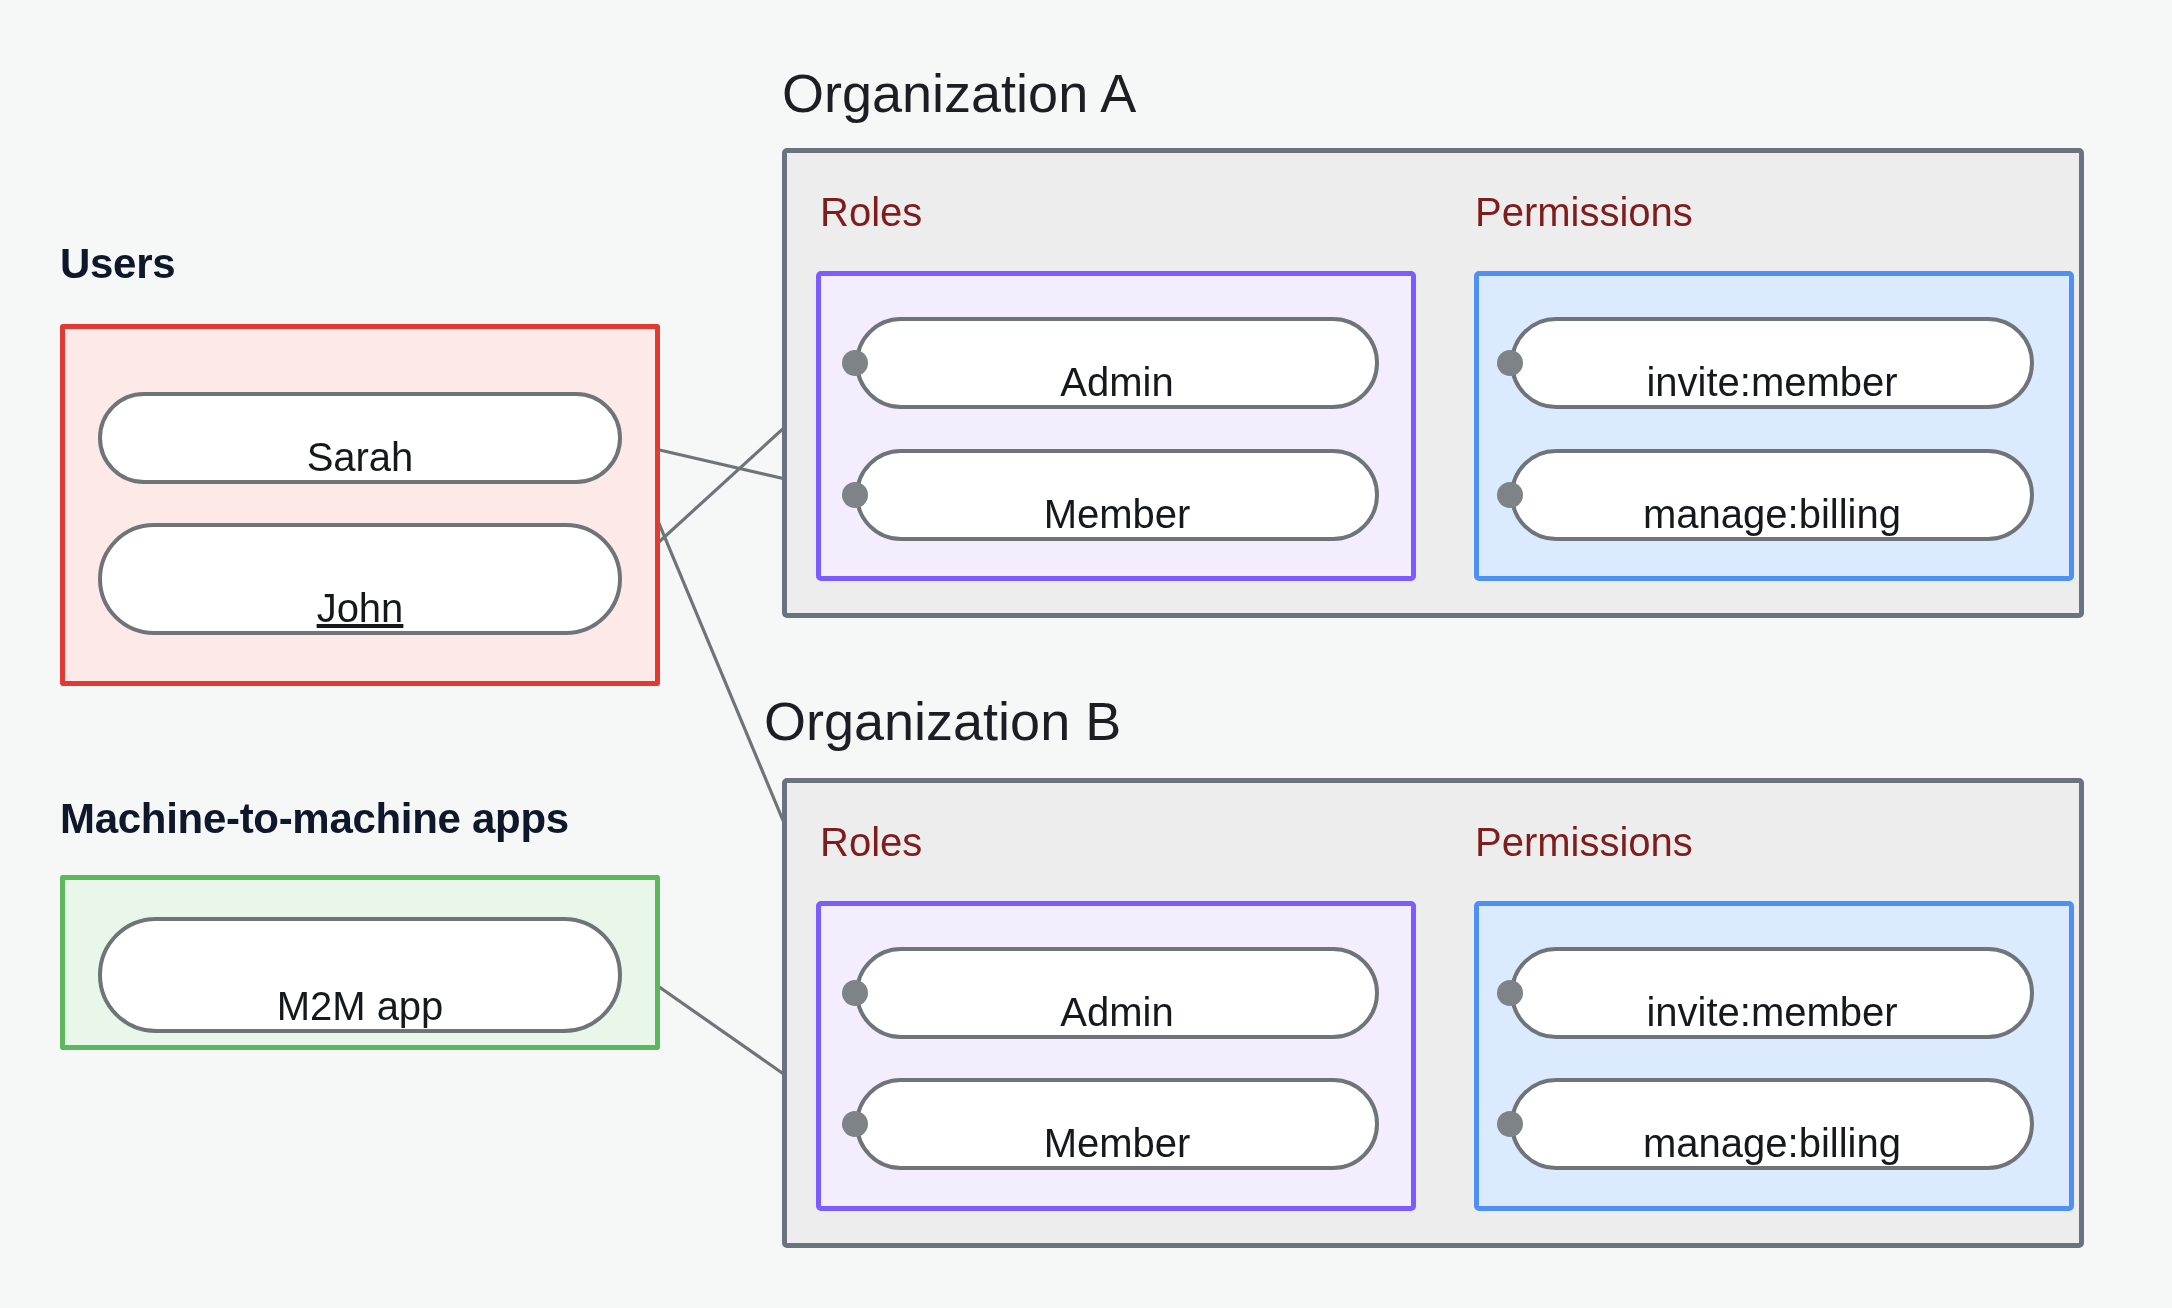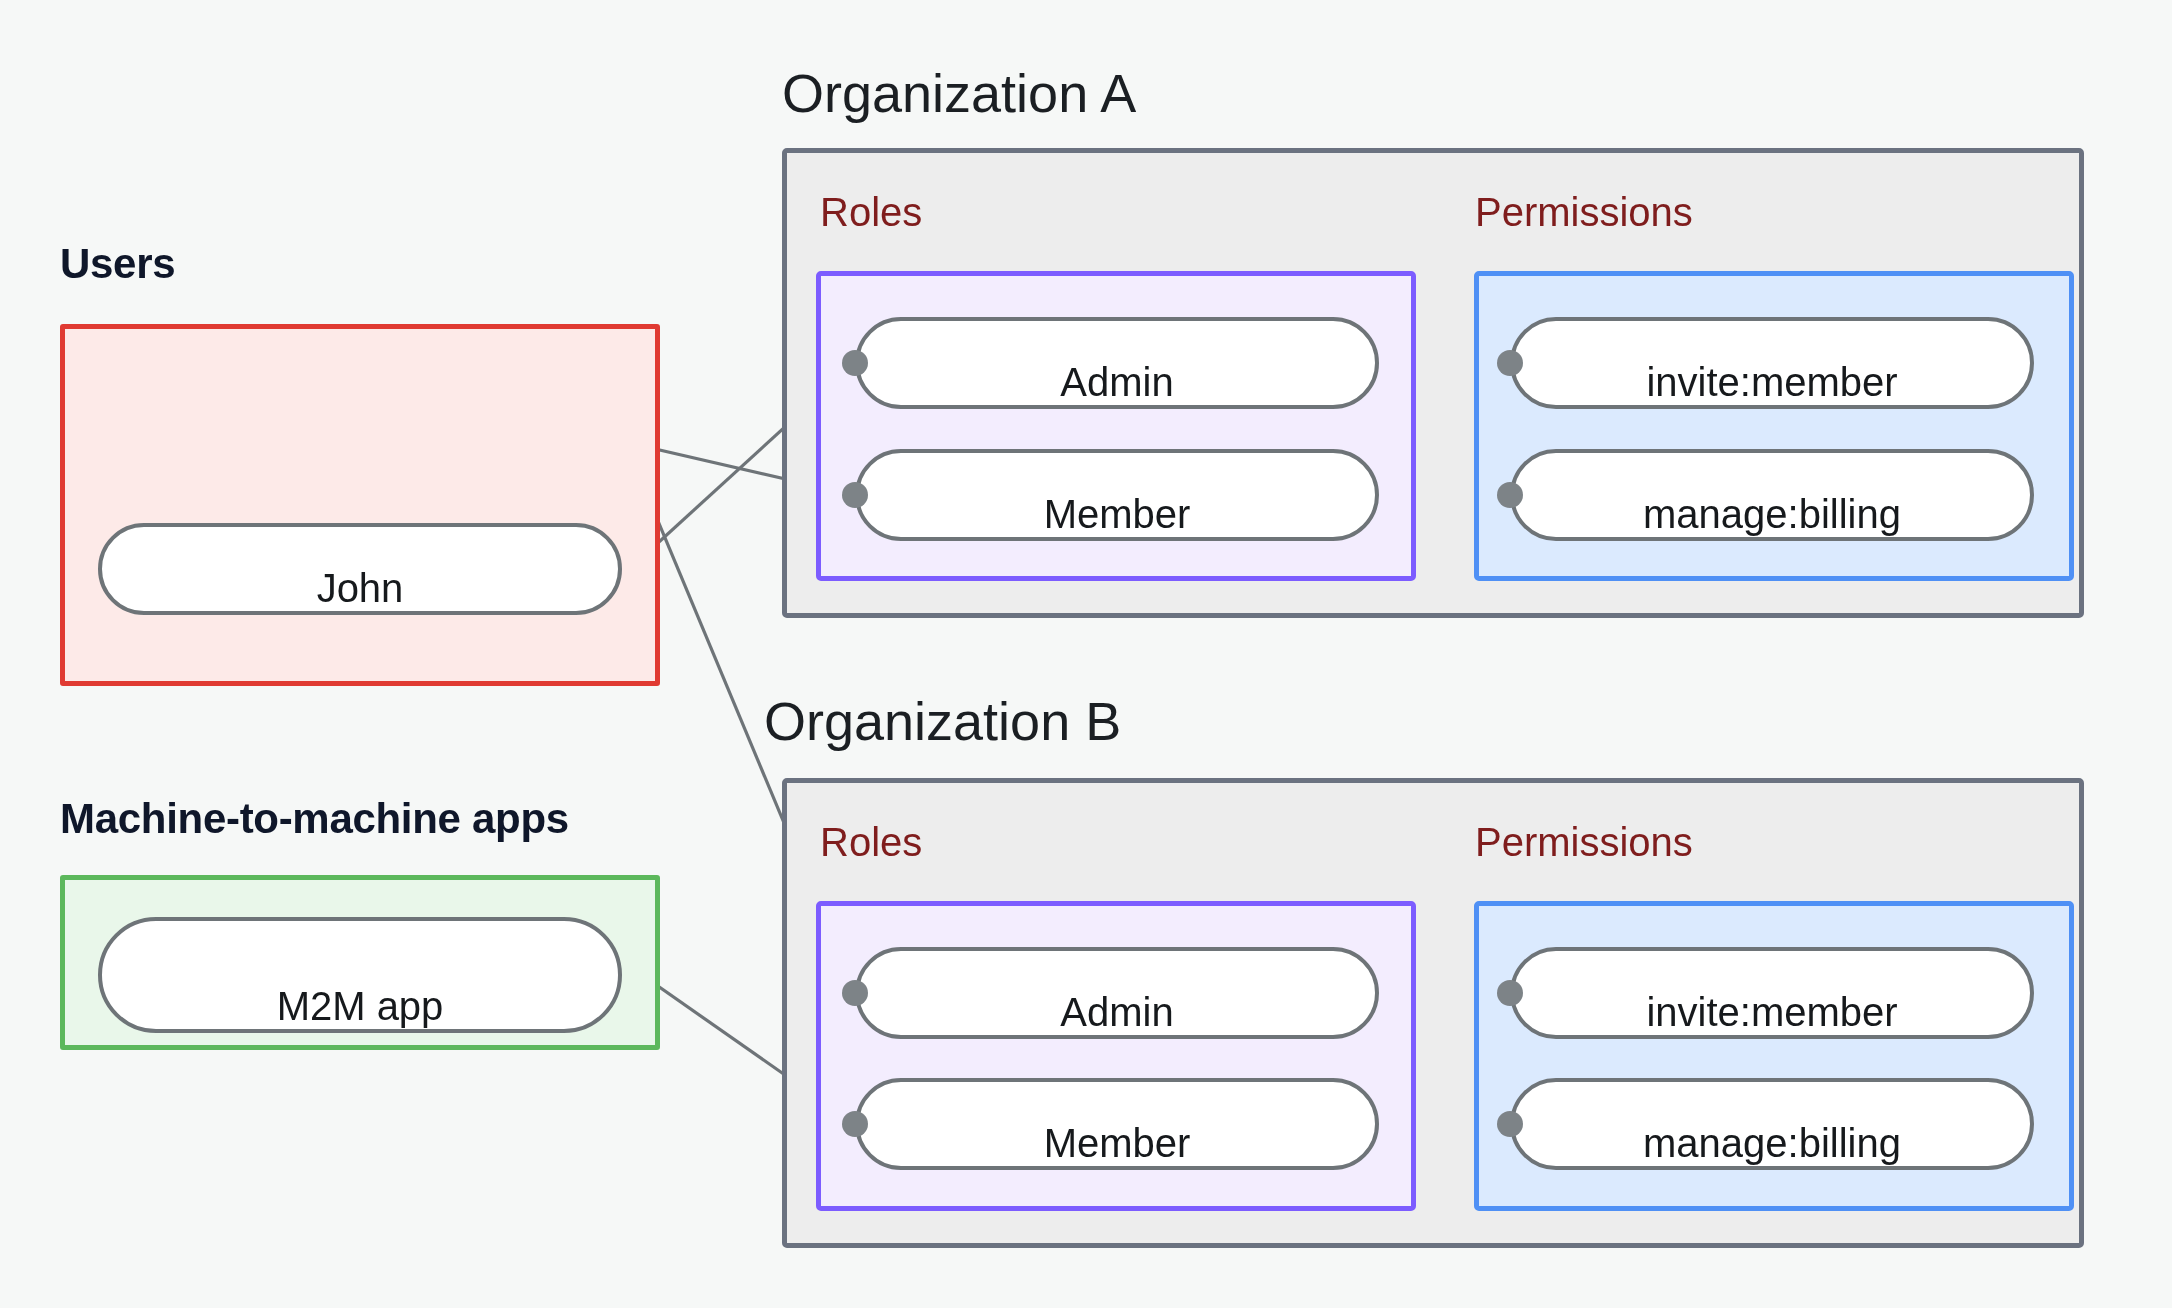--- a/index.html
+++ b/index.html
@@ -134,22 +134,25 @@
     <circle cx="855" cy="993" r="13"></circle>
     <circle cx="855" cy="1124" r="13"></circle>
     <circle cx="1510" cy="993" r="13"></circle>
     <circle cx="1510" cy="1124" r="13"></circle>
   </svg>
 
   <div class="group-label" style="left:60px; top:240px;">Users</div>
 
   <div class="box box-users" style="left:60px; left:60px; top:324px; width:600px; height:362px;"></div>
 
-
-  <div class="pill" style="left:98px; top:523px; width:524px; height:92px;">
+  <div class="pill" style="left:98px; top:392px; width:524px; height:92px;">
+    <span>Sarah</span>
+  </div>
+
+  <div class="pill" style="left:98px; top:523px; width:524px; height:112px;text-decoration:underline;">
     <span>John</span>
   </div>
 
   <div class="group-label" style="left:60px; top:795px;text-align:right;">Machine-to-machine apps</div>
 
   <div class="box box-m2m" style="left:60px; top:875px; width:600px; height:175px;"></div>
 
   <div class="pill" style="left:98px; top:917px; width:524px; height:116px;">
     <span>M2M app</span>
   </div>

